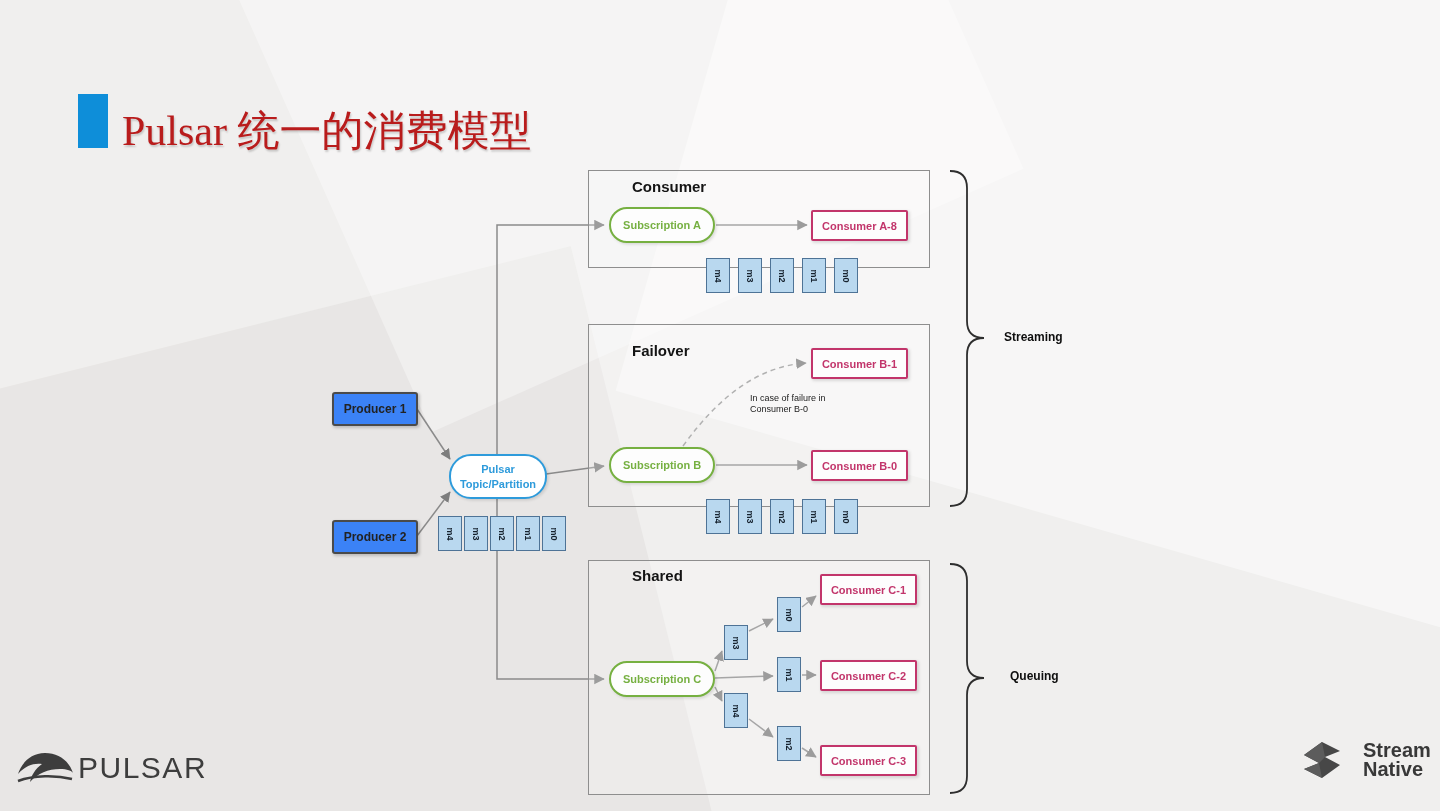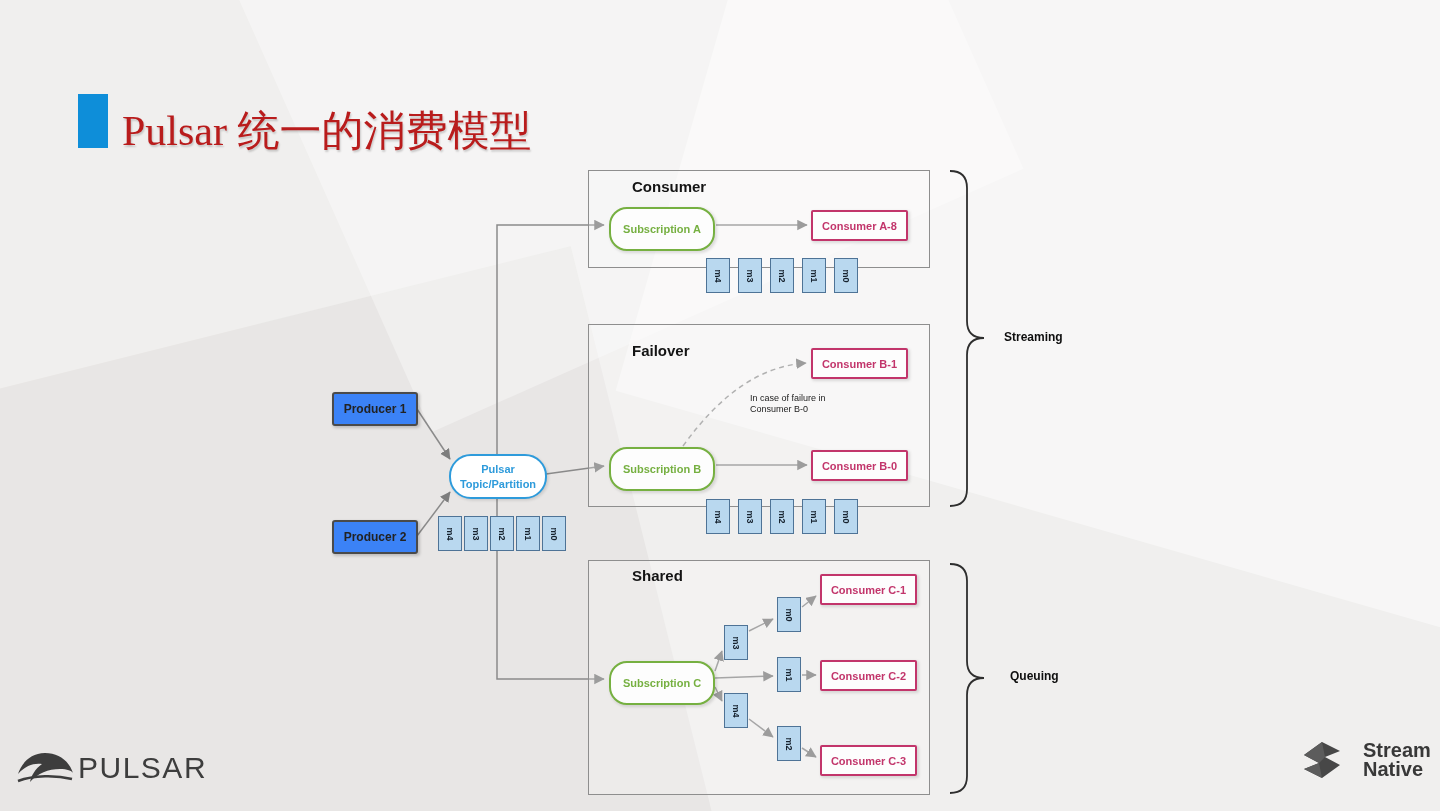--- a/index.html
+++ b/index.html
@@ -40,21 +40,21 @@
 
   .topic {
     position:absolute; left:449px; top:454px; width:98px; height:45px;
     border:2.5px solid #2e9bdb; border-radius:22px; background:#fff;
     display:flex; flex-direction:column; align-items:center; justify-content:center;
     font-size:11px; font-weight:700; color:#2e9bdb; line-height:1.3; text-align:center;
     box-shadow:1.5px 1.5px 3px rgba(0,0,0,0.12);
   }
 
   .sub-pill {
-    position:absolute; width:106px; height:44px;
+    position:absolute; width:106px; height:36px;
     border:2.5px solid #76b041; border-radius:18px; background:#fdfdfd;
     display:flex; align-items:center; justify-content:center;
     font-size:11px; font-weight:700; color:#76b041;
     box-shadow:1.5px 1.5px 3px rgba(0,0,0,0.12);
   }
 
   .consumer {
     position:absolute; width:97px; height:31px;
     border:2px solid #c2356b; border-radius:2px; background:#fdfdfd;
     display:flex; align-items:center; justify-content:center;

